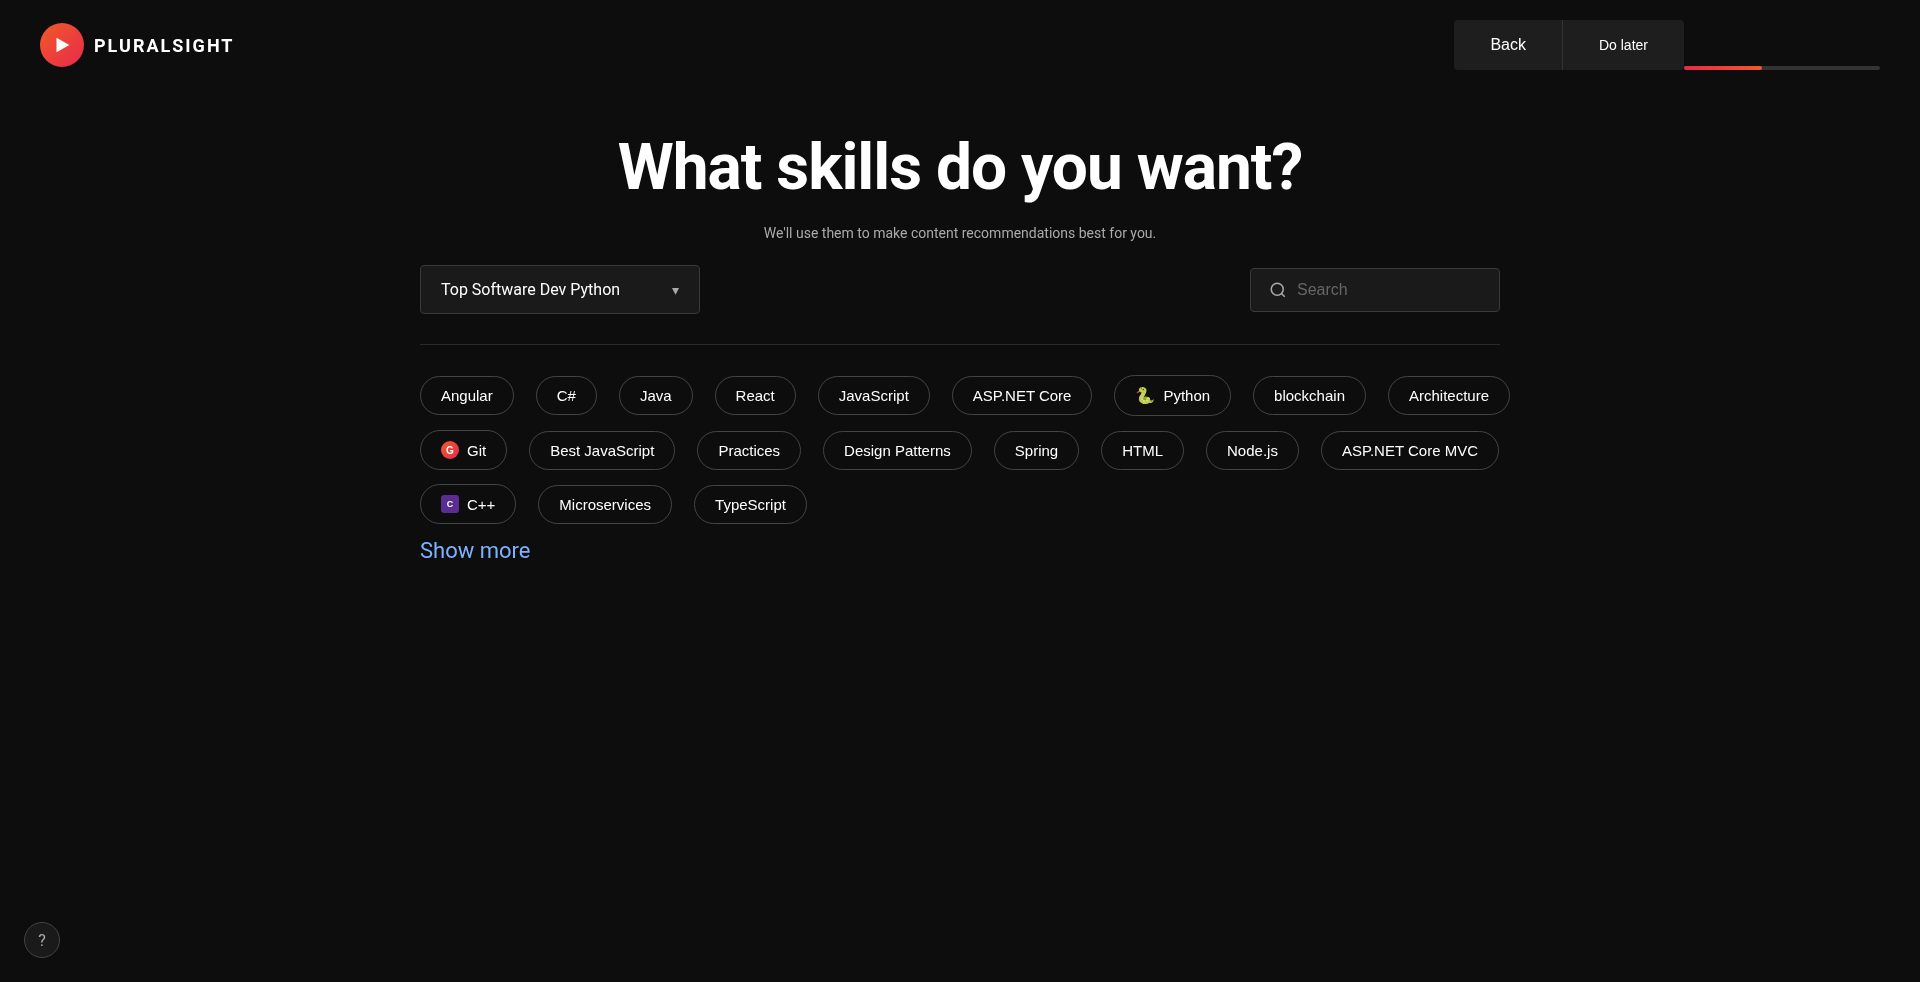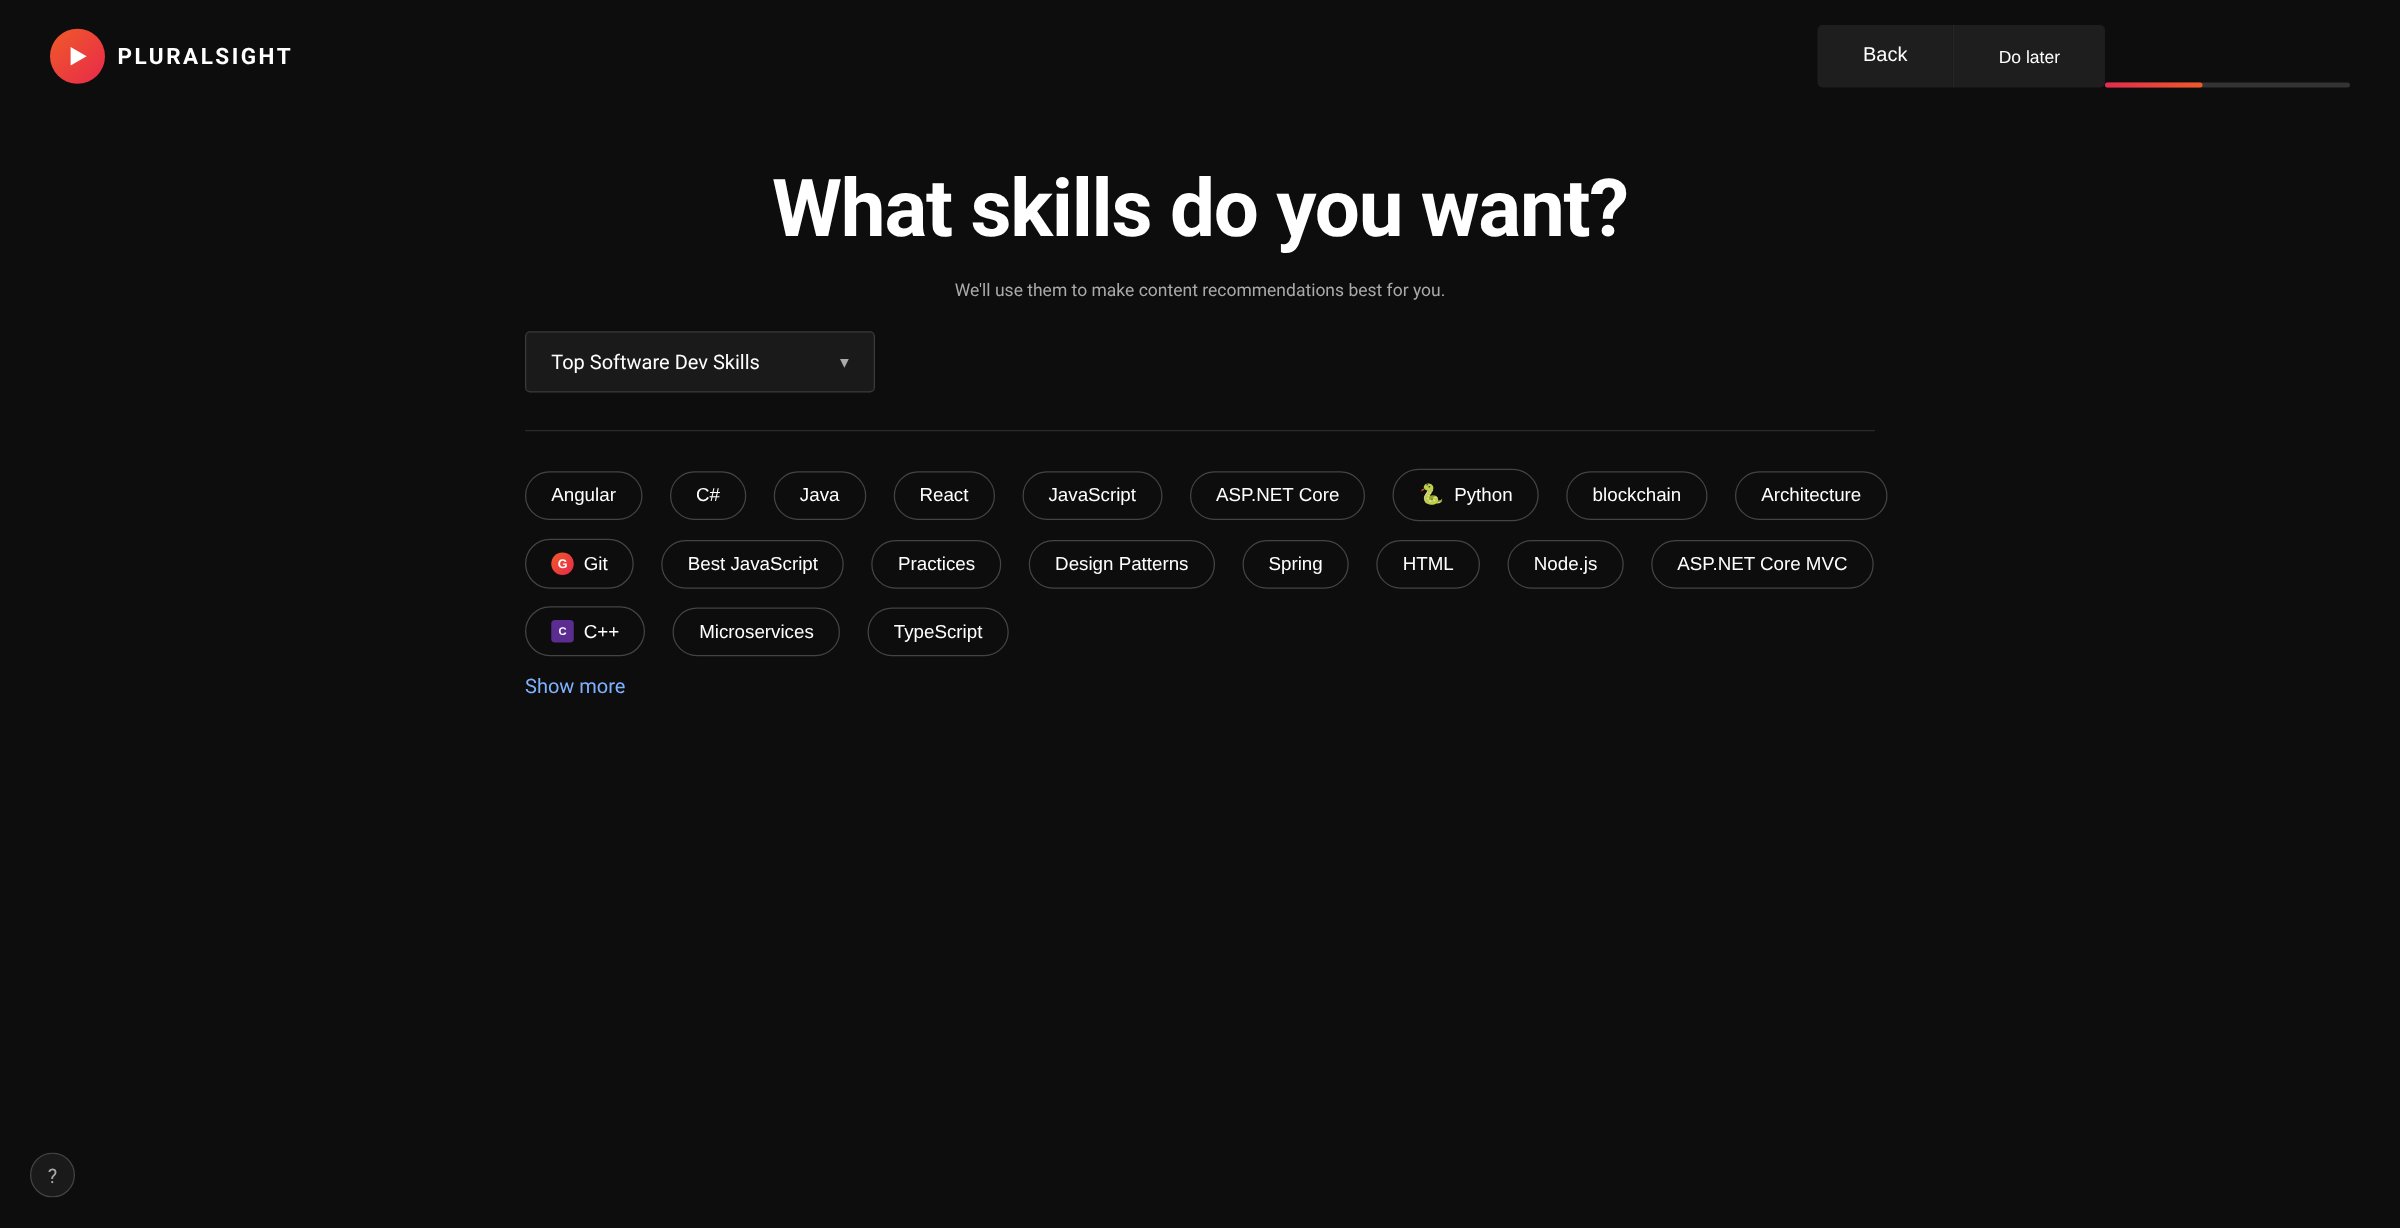--- a/index.html
+++ b/index.html
@@ -217,21 +217,21 @@
       white-space: nowrap;
       transition: background 0.15s, border-color 0.15s;
     }
 
     .chip-emoji {
       font-size: 16px;
     }
 
     .show-more-link {
       color: #7eb2ff;
-      font-size: 16px;
+      font-size: 22px;
       cursor: pointer;
       background: none;
       border: none;
       padding: 6px 0;
       margin-top: 8px;
       text-decoration: none;
     }
 
     
     .help-icon {
@@ -274,24 +274,31 @@
     </div>
   </div>
 </div>
 
 <div class="main-content">
   <h1 class="page-title">What skills do you want?</h1>
   <p class="page-subtitle">We'll use them to make content recommendations best for you.</p>
 
   <div class="controls-row">
     <div class="dropdown-select">
-      <span>Top Software Dev Skills</span>
+      <span>Top Software Dev Python</span>
       <span class="dropdown-arrow">▾</span>
     </div>
 
+    <div class="search-box">
+      <svg class="search-icon-svg" width="18" height="18" viewBox="0 0 24 24" fill="none" stroke="#aaaaaa" stroke-width="2">
+        <circle cx="11" cy="11" r="8"></circle>
+        <line x1="21" y1="21" x2="16.65" y2="16.65"></line>
+      </svg>
+      <input class="search-input" type="text" placeholder="Search" style="">
+    </div>
   </div>
 
   <div class="divider" style="width:1080px;"></div>
 
   <div class="skills-area">
     
     <div class="skills-row">
       <button class="skill-chip">Angular</button>
       <button class="skill-chip">C#</button>
       <button class="skill-chip">Java</button>

